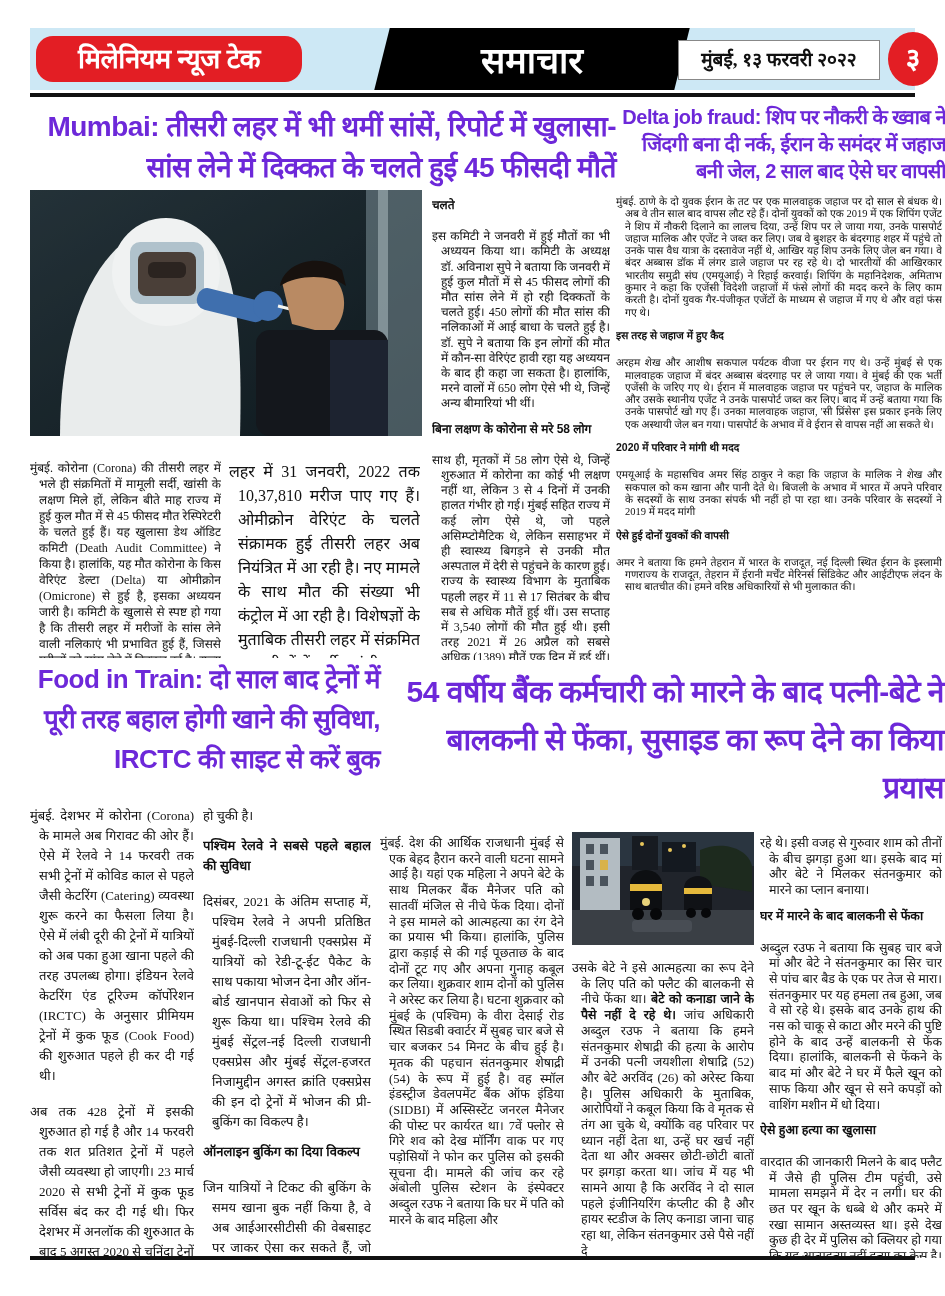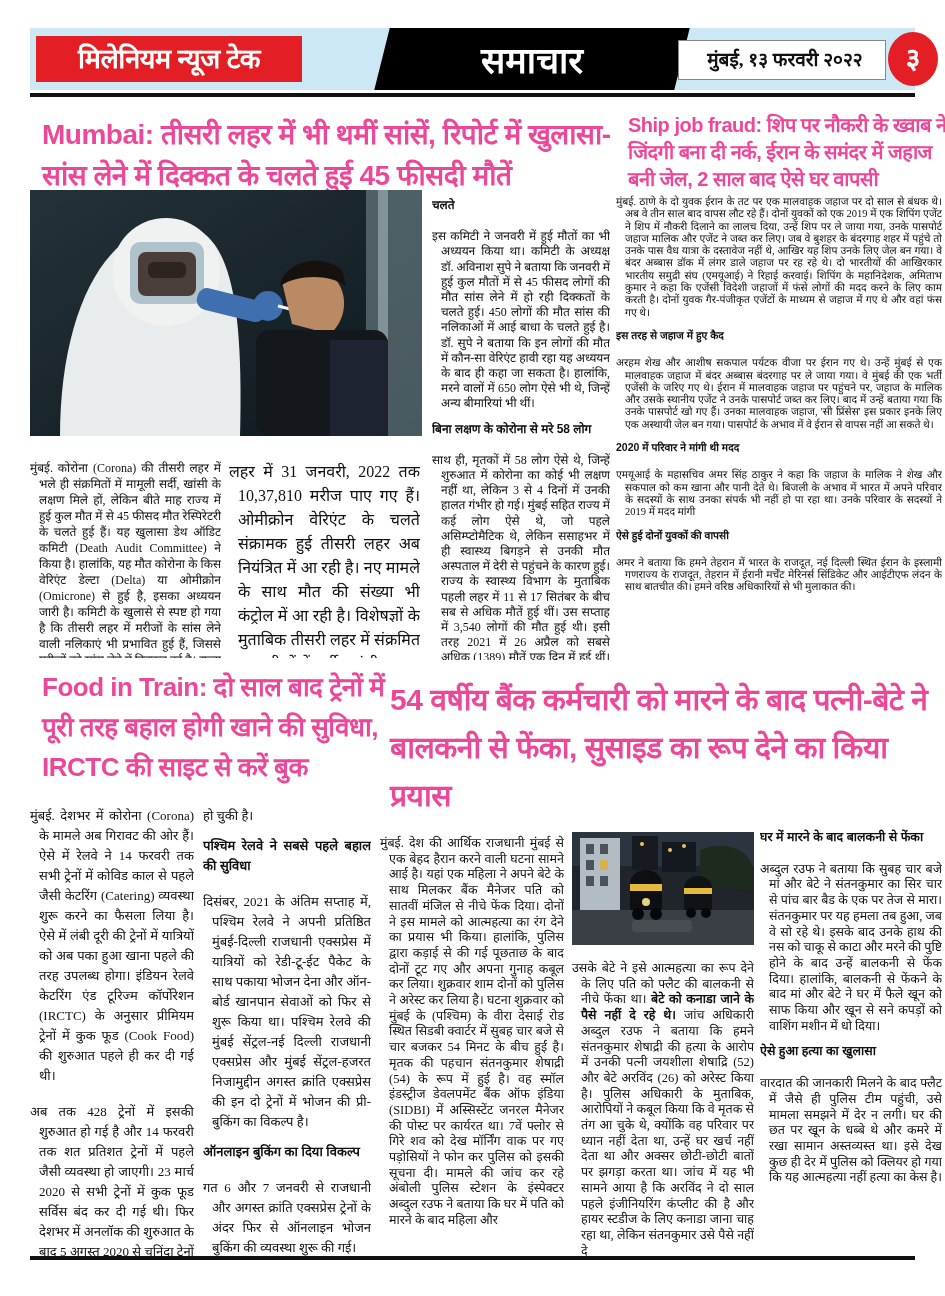--- a/index.html
+++ b/index.html
@@ -2,34 +2,34 @@
 <html><head>
 <meta charset="utf-8">
 <style>
   html,body{margin:0;padding:0;background:#ffffff;}
   .page{position:relative;width:945px;height:1296px;background:#ffffff;overflow:hidden;
         font-family:"Liberation Serif",serif;color:#111;}
   
   .masthead{position:absolute;left:30px;top:28px;width:885px;height:62px;background:#cde8f5;}
   .brand-box{position:absolute;left:6px;top:8px;width:266px;height:46px;background:#e31e24;
              color:#fff;font-family:"Liberation Sans",sans-serif;font-weight:bold;font-size:27px;
-             line-height:46px;text-align:center;letter-spacing:-0.5px;}
+             line-height:46px;text-align:center;letter-spacing:-0.5px;border-radius:17px;}
   .section-flag{position:absolute;left:352px;top:0px;width:300px;height:62px;background:#000;
                 transform:skewX(-14deg);}
   .section-text{position:absolute;left:352px;top:7px;width:300px;text-align:center;color:#fff;
                 font-weight:bold;font-size:36px;font-family:Liberation Sans, sans-serif;}
   .date-box{position:absolute;left:648px;top:12px;width:200px;height:38px;background:#fff;
-            border:1px solid #888;font-weight:bold;font-size:19px;line-height:38px;text-align:center;padding-left:6px;}
+            border:1px solid #888;font-weight:bold;font-size:19px;line-height:38px;text-align:center;}
   .page-badge{position:absolute;left:858px;top:4px;width:50px;height:54px;background:#e31e24;
               border-radius:50%;color:#fff;font-weight:bold;font-size:28px;line-height:54px;text-align:center;}
   .masthead-rule{position:absolute;left:30px;top:93px;width:885px;height:4px;background:#111;}
   .bottom-rule{position:absolute;left:30px;top:1256px;width:885px;height:4px;background:#111;}
   
-  .headline{position:absolute;font-family:"Liberation Sans",sans-serif;font-weight:bold;color:#ec4899;
-            text-align:left;letter-spacing:-0.5px;margin:12px;}
+  .headline{position:absolute;font-family:"Liberation Sans",sans-serif;font-weight:bold;color:#6d28d9;
+            text-align:right;letter-spacing:-0.5px;margin:4px;}
   .kicker{font-family:"Liberation Sans",sans-serif;}
   .h-covid{left:30px;top:102px;width:582px;font-size:28px;line-height:41px;}
   .h-ship{left:616px;top:100px;width:326px;font-size:20px;line-height:27px;}
   .h-food{left:30px;top:655px;width:346px;font-size:26px;line-height:40px;}
   .h-bank{left:378px;top:664px;width:562px;font-size:30px;line-height:48px;}
   
   .col{position:absolute;text-align:justify;overflow:hidden;}
   .col p{margin:16px 0 3px 0;padding-left:9px;text-indent:-9px;}
   .subhead{font-weight:bold;font-family:"Liberation Sans",sans-serif;margin:10px 0;}
   .covid-col3{left:432px;top:188px;width:178px;height:472px;font-size:12px;line-height:15.2px;}
@@ -102,21 +102,21 @@
     <div class="col covid-col1">
       <p>मुंबई. कोरोना (Corona) की तीसरी लहर में भले ही संक्रमितों में मामूली सर्दी, खांसी के लक्षण मिले हों, लेकिन बीते माह राज्य में हुई कुल मौत में से 45 फीसद मौत रेस्पिरेटरी के चलते हुई हैं। यह खुलासा डेथ ऑडिट कमिटी (Death Audit Committee) ने किया है। हालांकि, यह मौत कोरोना के किस वेरिएंट डेल्टा (Delta) या ओमीक्रोन (Omicrone) से हुई है, इसका अध्ययन जारी है। कमिटी के खुलासे से स्पष्ट हो गया है कि तीसरी लहर में मरीजों के सांस लेने वाली नलिकाएं भी प्रभावित हुई हैं, जिससे मरीजों को सांस लेने में दिक्कत हुई है। राज्य में तीसरी</p>
     </div>
     <div class="col covid-col2">
       <p>लहर में 31 जनवरी, 2022 तक 10,37,810 मरीज पाए गए हैं। ओमीक्रोन वेरिएंट के चलते संक्रामक हुई तीसरी लहर अब नियंत्रित में आ रही है। नए मामले के साथ मौत की संख्या भी कंट्रोल में आ रही है। विशेषज्ञों के मुताबिक तीसरी लहर में संक्रमित हुए मरीजों में सर्दी, खांसी, बुखार और गले में खराश के लक्षण मिले हैं। बीते माह राज्य में 1052 मरीजों की मौत हुई है। कोरोना से होने वाली मौत का ऑडिट करने के लिए राज्य सरकार ने डेथ ऑडिट कमिटी के गठन किया है।</p>
       <div class="subhead">450 लोगों की मौत सांस लेने में दिक्कत के</div>
     </div>
   </section>
 
   <section>
-    <h2 class="headline h-ship"><span class="kicker">Ship job fraud:</span> <span>शिप पर नौकरी के ख्वाब ने जिंदगी बना दी नर्क, ईरान के समंदर में जहाज बनी जेल, 2 साल बाद ऐसे घर वापसी</span></h2>
+    <h2 class="headline h-ship"><span class="kicker">Delta job fraud:</span> <span>शिप पर नौकरी के ख्वाब ने जिंदगी बना दी नर्क, ईरान के समंदर में जहाज बनी जेल, 2 साल बाद ऐसे घर वापसी</span></h2>
     <div class="col ship-body">
       <p>मुंबई. ठाणे के दो युवक ईरान के तट पर एक मालवाहक जहाज पर दो साल से बंधक थे। अब वे तीन साल बाद वापस लौट रहे हैं। दोनों युवकों को एक 2019 में एक शिपिंग एजेंट ने शिप में नौकरी दिलाने का लालच दिया, उन्हें शिप पर ले जाया गया, उनके पासपोर्ट जहाज मालिक और एजेंट ने जब्त कर लिए। जब वे बुशहर के बंदरगाह शहर में पहुंचे तो उनके पास वैध यात्रा के दस्तावेज नहीं थे, आखिर यह शिप उनके लिए जेल बन गया। वे बंदर अब्बास डॉक में लंगर डाले जहाज पर रह रहे थे। दो भारतीयों की आखिरकार भारतीय समुद्री संघ (एमयूआई) ने रिहाई करवाई। शिपिंग के महानिदेशक, अमिताभ कुमार ने कहा कि एजेंसी विदेशी जहाजों में फंसे लोगों की मदद करने के लिए काम करती है। दोनों युवक गैर-पंजीकृत एजेंटों के माध्यम से जहाज में गए थे और वहां फंस गए थे।</p>
       <div class="subhead">इस तरह से जहाज में हुए कैद</div>
       <p>अरहम शेख और आशीष सकपाल पर्यटक वीजा पर ईरान गए थे। उन्हें मुंबई से एक मालवाहक जहाज में बंदर अब्बास बंदरगाह पर ले जाया गया। वे मुंबई की एक भर्ती एजेंसी के जरिए गए थे। ईरान में मालवाहक जहाज पर पहुंचने पर, जहाज के मालिक और उसके स्थानीय एजेंट ने उनके पासपोर्ट जब्त कर लिए। बाद में उन्हें बताया गया कि उनके पासपोर्ट खो गए हैं। उनका मालवाहक जहाज, 'सी प्रिंसेस' इस प्रकार इनके लिए एक अस्थायी जेल बन गया। पासपोर्ट के अभाव में वे ईरान से वापस नहीं आ सकते थे।</p>
       <div class="subhead">2020 में परिवार ने मांगी थी मदद</div>
       <p>एमयूआई के महासचिव अमर सिंह ठाकुर ने कहा कि जहाज के मालिक ने शेख और सकपाल को कम खाना और पानी देते थे। बिजली के अभाव में भारत में अपने परिवार के सदस्यों के साथ उनका संपर्क भी नहीं हो पा रहा था। उनके परिवार के सदस्यों ने 2019 में मदद मांगी</p>
       <div class="subhead">ऐसे हुई दोनों युवकों की वापसी</div>
       <p>अमर ने बताया कि हमने तेहरान में भारत के राजदूत, नई दिल्ली स्थित ईरान के इस्लामी गणराज्य के राजदूत, तेहरान में ईरानी मर्चेंट मेरिनर्स सिंडिकेट और आईटीएफ लंदन के साथ बातचीत की। हमने वरिष्ठ अधिकारियों से भी मुलाकात की।</p>
     </div>
   </section>
@@ -125,21 +125,20 @@
     <h2 class="headline h-food"><span class="kicker">Food in Train:</span> <span>दो साल बाद ट्रेनों में पूरी तरह बहाल होगी खाने की सुविधा, IRCTC की साइट से करें बुक</span></h2>
     <div class="col food-col1">
       <p>मुंबई. देशभर में कोरोना (Corona) के मामले अब गिरावट की ओर हैं। ऐसे में रेलवे ने 14 फरवरी तक सभी ट्रेनों में कोविड काल से पहले जैसी केटरिंग (Catering) व्यवस्था शुरू करने का फैसला लिया है। ऐसे में लंबी दूरी की ट्रेनों में यात्रियों को अब पका हुआ खाना पहले की तरह उपलब्ध होगा। इंडियन रेलवे केटरिंग एंड टूरिज्म कॉर्पोरेशन (IRCTC) के अनुसार प्रीमियम ट्रेनों में कुक फूड (Cook Food) की शुरुआत पहले ही कर दी गई थी।</p>
       <p>अब तक 428 ट्रेनों में इसकी शुरुआत हो गई है और 14 फरवरी तक शत प्रतिशत ट्रेनों में पहले जैसी व्यवस्था हो जाएगी। 23 मार्च 2020 से सभी ट्रेनों में कुक फूड सर्विस बंद कर दी गई थी। फिर देशभर में अनलॉक की शुरुआत के बाद 5 अगस्त 2020 से चुनिंदा ट्रेनों में रेडी टू ईट भोजन की शुरुआत हुई। इसके बाद आईआरसीटीसी ने पके हुए खाने की शुरुआत की। दिसंबर 2021 तक 20 फीसद ट्रेनों में, जनवरी 2022 तक 80 फीसद ट्रेनों में कुक फूड की शुरुआत</p>
     </div>
     <div class="col food-col2">
       <p>हो चुकी है।</p>
       <div class="subhead">पश्चिम रेलवे ने सबसे पहले बहाल की सुविधा</div>
       <p>दिसंबर, 2021 के अंतिम सप्ताह में, पश्चिम रेलवे ने अपनी प्रतिष्ठित मुंबई-दिल्ली राजधानी एक्सप्रेस में यात्रियों को रेडी-टू-ईट पैकेट के साथ पकाया भोजन देना और ऑन-बोर्ड खानपान सेवाओं को फिर से शुरू किया था। पश्चिम रेलवे की मुंबई सेंट्रल-नई दिल्ली राजधानी एक्सप्रेस और मुंबई सेंट्रल-हजरत निजामुद्दीन अगस्त क्रांति एक्सप्रेस की इन दो ट्रेनों में भोजन की प्री-बुकिंग का विकल्प है।</p>
       <div class="subhead">ऑनलाइन बुकिंग का दिया विकल्प</div>
-      <p>गत 6 और 7 जनवरी से राजधानी और अगस्त क्रांति एक्सप्रेस ट्रेनों के अंदर फिर से ऑनलाइन भोजन बुकिंग की व्यवस्था शुरू की गई।</p>
       <p>जिन यात्रियों ने टिकट की बुकिंग के समय खाना बुक नहीं किया है, वे अब आईआरसीटीसी की वेबसाइट पर जाकर ऐसा कर सकते हैं, जो ट्रेन के निर्धारित समय से चार घंटे पहले होने वाली ट्रेनों के चार्टिंग से पहले किया जाना चाहिए।</p>
     </div>
   </section>
 
   <section>
     <h2 class="headline h-bank">54 वर्षीय बैंक कर्मचारी को मारने के बाद पत्नी-बेटे ने बालकनी से फेंका, सुसाइड का रूप देने का किया प्रयास</h2>
     <div class="col bank-col1">
       <p>मुंबई. देश की आर्थिक राजधानी मुंबई से एक बेहद हैरान करने वाली घटना सामने आई है। यहां एक महिला ने अपने बेटे के साथ मिलकर बैंक मैनेजर पति को सातवीं मंजिल से नीचे फेंक दिया। दोनों ने इस मामले को आत्महत्या का रंग देने का प्रयास भी किया। हालांकि, पुलिस द्वारा कड़ाई से की गई पूछताछ के बाद दोनों टूट गए और अपना गुनाह कबूल कर लिया। शुक्रवार शाम दोनों को पुलिस ने अरेस्ट कर लिया है। घटना शुक्रवार को मुंबई के (पश्चिम) के वीरा देसाई रोड स्थित सिडबी क्वार्टर में सुबह चार बजे से चार बजकर 54 मिनट के बीच हुई है। मृतक की पहचान संतनकुमार शेषाद्री (54) के रूप में हुई है। वह स्मॉल इंडस्ट्रीज डेवलपमेंट बैंक ऑफ इंडिया (SIDBI) में अस्सिस्टेंट जनरल मैनेजर की पोस्ट पर कार्यरत था। 7वें फ्लोर से गिरे शव को देख मॉर्निंग वाक पर गए पड़ोसियों ने फोन कर पुलिस को इसकी सूचना दी। मामले की जांच कर रहे अंबोली पुलिस स्टेशन के इंस्पेक्टर अब्दुल रउफ ने बताया कि घर में पति को मारने के बाद महिला और</p>
     </div>
     <div class="col bank-col2">
@@ -168,20 +167,21 @@
           <circle cx="84" cy="82" r="6" fill="#07080a"></circle>
         <circle cx="74" cy="70" r="4" fill="#e8d27a"></circle>
         <path d="M112,56 a14,12 0 0 1 28,0 l0,22 l-28,0 Z" fill="#101216"></path>
         <rect x="112" y="56" width="28" height="6" fill="#e5b93c"></rect>
         <circle cx="119" cy="81" r="5" fill="#07080a"></circle>
           <circle cx="134" cy="81" r="5" fill="#07080a"></circle>
       </svg>
       <p><span>उसके बेटे ने इसे आत्महत्या का रूप देने के लिए पति को फ्लैट की बालकनी से नीचे फेंका था। </span><b>बेटे को कनाडा जाने के पैसे नहीं दे रहे थे।</b><span> जांच अधिकारी अब्दुल रउफ ने बताया कि हमने संतनकुमार शेषाद्री की हत्या के आरोप में उनकी पत्नी जयशीला शेषाद्रि (52) और बेटे अरविंद (26) को अरेस्ट किया है। पुलिस अधिकारी के मुताबिक, आरोपियों ने कबूल किया कि वे मृतक से तंग आ चुके थे, क्योंकि वह परिवार पर ध्यान नहीं देता था, उन्हें घर खर्च नहीं देता था और अक्सर छोटी-छोटी बातों पर झगड़ा करता था। जांच में यह भी सामने आया है कि अरविंद ने दो साल पहले इंजीनियरिंग कंप्लीट की है और हायर स्टडीज के लिए कनाडा जाना चाह रहा था, लेकिन संतनकुमार उसे पैसे नहीं दे</span></p>
     </div>
     <div class="col bank-col3">
+      <p>रहे थे। इसी वजह से गुरुवार शाम को तीनों के बीच झगड़ा हुआ था। इसके बाद मां और बेटे ने मिलकर संतनकुमार को मारने का प्लान बनाया।</p>
       <div class="subhead">घर में मारने के बाद बालकनी से फेंका</div>
       <p>अब्दुल रउफ ने बताया कि सुबह चार बजे मां और बेटे ने संतनकुमार का सिर चार से पांच बार बैड के एक पर तेज से मारा। संतनकुमार पर यह हमला तब हुआ, जब वे सो रहे थे। इसके बाद उनके हाथ की नस को चाकू से काटा और मरने की पुष्टि होने के बाद उन्हें बालकनी से फेंक दिया। हालांकि, बालकनी से फेंकने के बाद मां और बेटे ने घर में फैले खून को साफ किया और खून से सने कपड़ों को वाशिंग मशीन में धो दिया।</p>
       <div class="subhead">ऐसे हुआ हत्या का खुलासा</div>
       <p>वारदात की जानकारी मिलने के बाद फ्लैट में जैसे ही पुलिस टीम पहुंची, उसे मामला समझने में देर न लगी। घर की छत पर खून के धब्बे थे और कमरे में रखा सामान अस्तव्यस्त था। इसे देख कुछ ही देर में पुलिस को क्लियर हो गया कि यह आत्महत्या नहीं हत्या का केस है।</p>
     </div>
   </section>
 
   <div class="bottom-rule"></div>
 </div>
 

